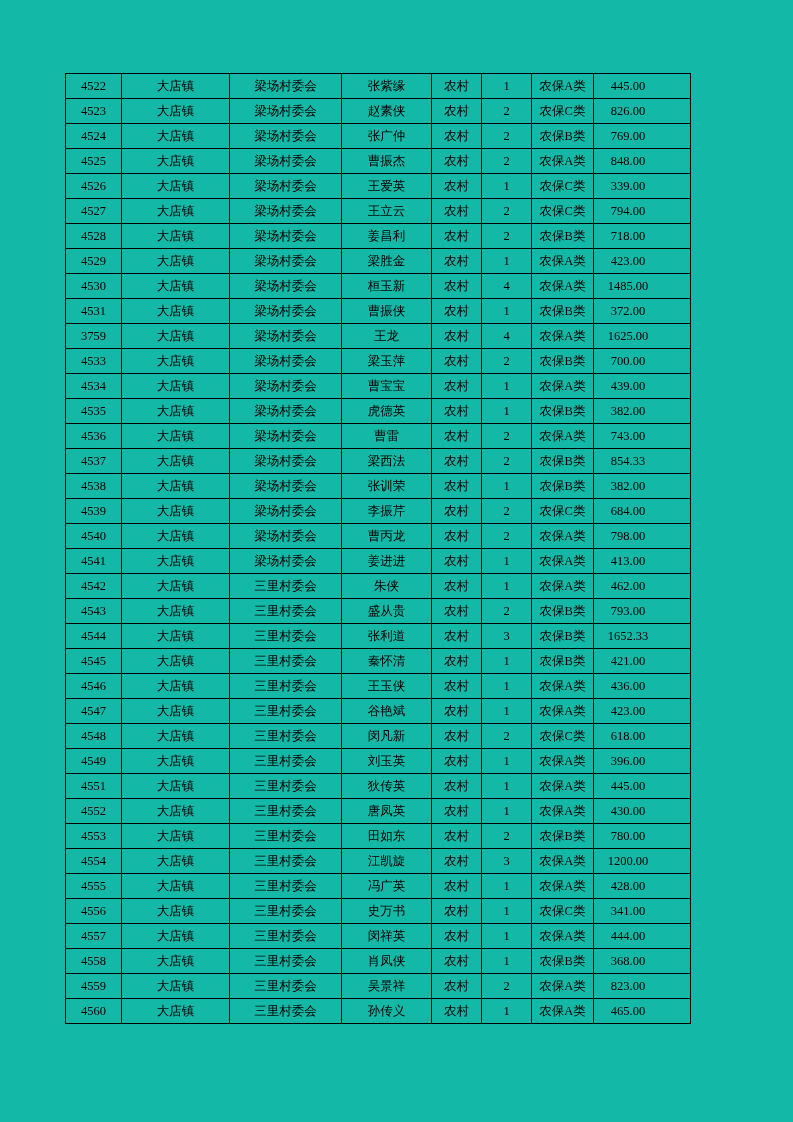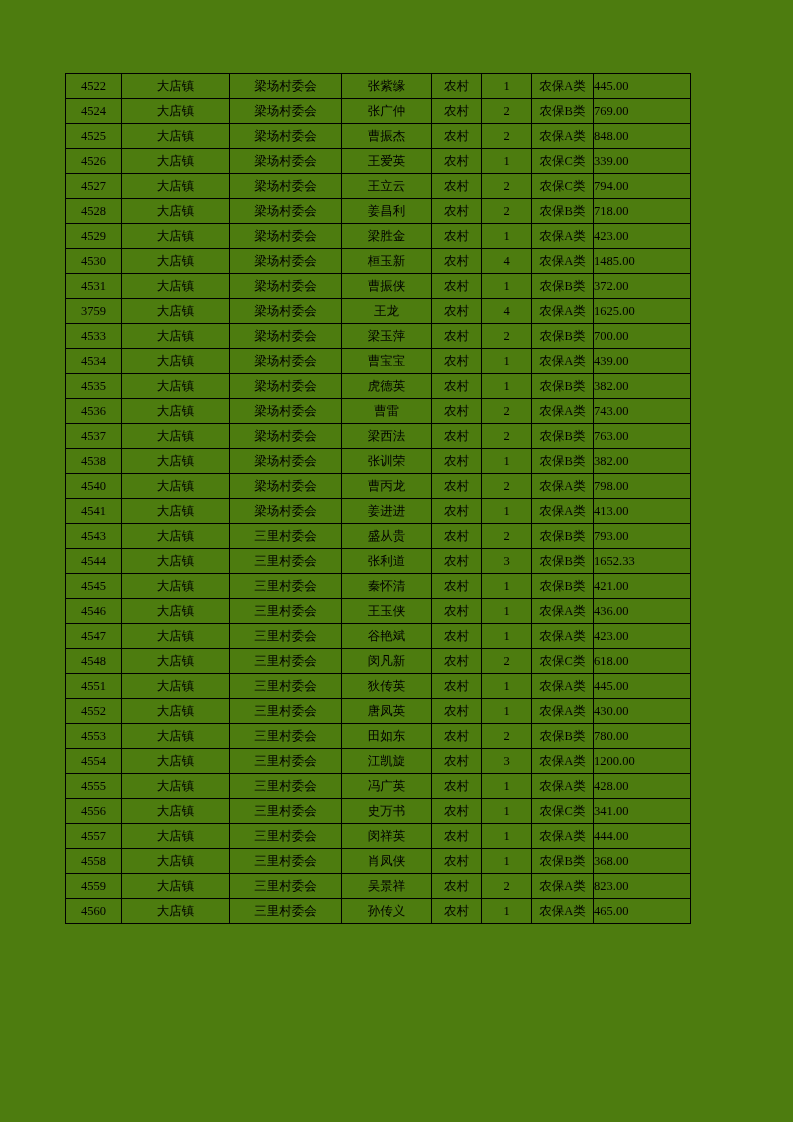--- a/index.html
+++ b/index.html
@@ -13,42 +13,42 @@
     position: relative;
     font-family: "Liberation Serif", "DejaVu Serif", serif;
     color: #000000;
   }
   .page {
     position: absolute;
     left: 0;
     top: 0;
     width: 793px;
     height: 1122px;
-    background: #4d7c0f;
+    background: #14b8a6;
   }
   table.data-table {
     position: absolute;
     left: 65px;
     top: 73px;
     border-collapse: collapse;
     table-layout: fixed;
   }
   table.data-table td {
     border: 1px solid #000000;
     height: 24px;
     font-size: 12.5px;
     line-height: 24px;
     text-align: center;
     vertical-align: middle;
     white-space: nowrap;
     overflow: hidden;
     padding: 0;
   }
   table.data-table td.amount {
-    text-align: left;
+    text-align: center;
     padding-right: 28px;
     font-family: Liberation Serif, serif;
   }
   col.c-seq      { width: 56px; }
   col.c-town     { width: 108px; }
   col.c-village  { width: 112px; }
   col.c-name     { width: 90px; }
   col.c-type     { width: 50px; }
   col.c-count    { width: 50px; }
   col.c-category { width: 62px; }
@@ -74,20 +74,30 @@
           <td>4522</td>
           <td>大店镇</td>
           <td>梁场村委会</td>
           <td>张紫缘</td>
           <td>农村</td>
           <td>1</td>
           <td>农保A类</td>
           <td class="amount">445.00</td>
         </tr>
         <tr>
+          <td>4523</td>
+          <td>大店镇</td>
+          <td>梁场村委会</td>
+          <td>赵素侠</td>
+          <td>农村</td>
+          <td>2</td>
+          <td>农保C类</td>
+          <td class="amount">826.00</td>
+        </tr>
+        <tr>
           <td>4524</td>
           <td>大店镇</td>
           <td>梁场村委会</td>
           <td>张广仲</td>
           <td>农村</td>
           <td>2</td>
           <td>农保B类</td>
           <td class="amount">769.00</td>
         </tr>
         <tr>
@@ -211,53 +221,73 @@
           <td class="amount">743.00</td>
         </tr>
         <tr>
           <td>4537</td>
           <td>大店镇</td>
           <td>梁场村委会</td>
           <td>梁西法</td>
           <td>农村</td>
           <td>2</td>
           <td>农保B类</td>
-          <td class="amount">763.00</td>
+          <td class="amount">854.33</td>
         </tr>
         <tr>
           <td>4538</td>
           <td>大店镇</td>
           <td>梁场村委会</td>
           <td>张训荣</td>
           <td>农村</td>
           <td>1</td>
           <td>农保B类</td>
           <td class="amount">382.00</td>
         </tr>
         <tr>
+          <td>4539</td>
+          <td>大店镇</td>
+          <td>梁场村委会</td>
+          <td>李振芹</td>
+          <td>农村</td>
+          <td>2</td>
+          <td>农保C类</td>
+          <td class="amount">684.00</td>
+        </tr>
+        <tr>
           <td>4540</td>
           <td>大店镇</td>
           <td>梁场村委会</td>
           <td>曹丙龙</td>
           <td>农村</td>
           <td>2</td>
           <td>农保A类</td>
           <td class="amount">798.00</td>
         </tr>
         <tr>
           <td>4541</td>
           <td>大店镇</td>
           <td>梁场村委会</td>
           <td>姜进进</td>
           <td>农村</td>
           <td>1</td>
           <td>农保A类</td>
           <td class="amount">413.00</td>
         </tr>
         <tr>
+          <td>4542</td>
+          <td>大店镇</td>
+          <td>三里村委会</td>
+          <td>朱侠</td>
+          <td>农村</td>
+          <td>1</td>
+          <td>农保A类</td>
+          <td class="amount">462.00</td>
+        </tr>
+        <tr>
           <td>4543</td>
           <td>大店镇</td>
           <td>三里村委会</td>
           <td>盛从贵</td>
           <td>农村</td>
           <td>2</td>
           <td>农保B类</td>
           <td class="amount">793.00</td>
         </tr>
         <tr>
@@ -302,20 +332,30 @@
         </tr>
         <tr>
           <td>4548</td>
           <td>大店镇</td>
           <td>三里村委会</td>
           <td>闵凡新</td>
           <td>农村</td>
           <td>2</td>
           <td>农保C类</td>
           <td class="amount">618.00</td>
+        </tr>
+        <tr>
+          <td>4549</td>
+          <td>大店镇</td>
+          <td>三里村委会</td>
+          <td>刘玉英</td>
+          <td>农村</td>
+          <td>1</td>
+          <td>农保A类</td>
+          <td class="amount">396.00</td>
         </tr>
         <tr>
           <td>4551</td>
           <td>大店镇</td>
           <td>三里村委会</td>
           <td>狄传英</td>
           <td>农村</td>
           <td>1</td>
           <td>农保A类</td>
           <td class="amount">445.00</td>

